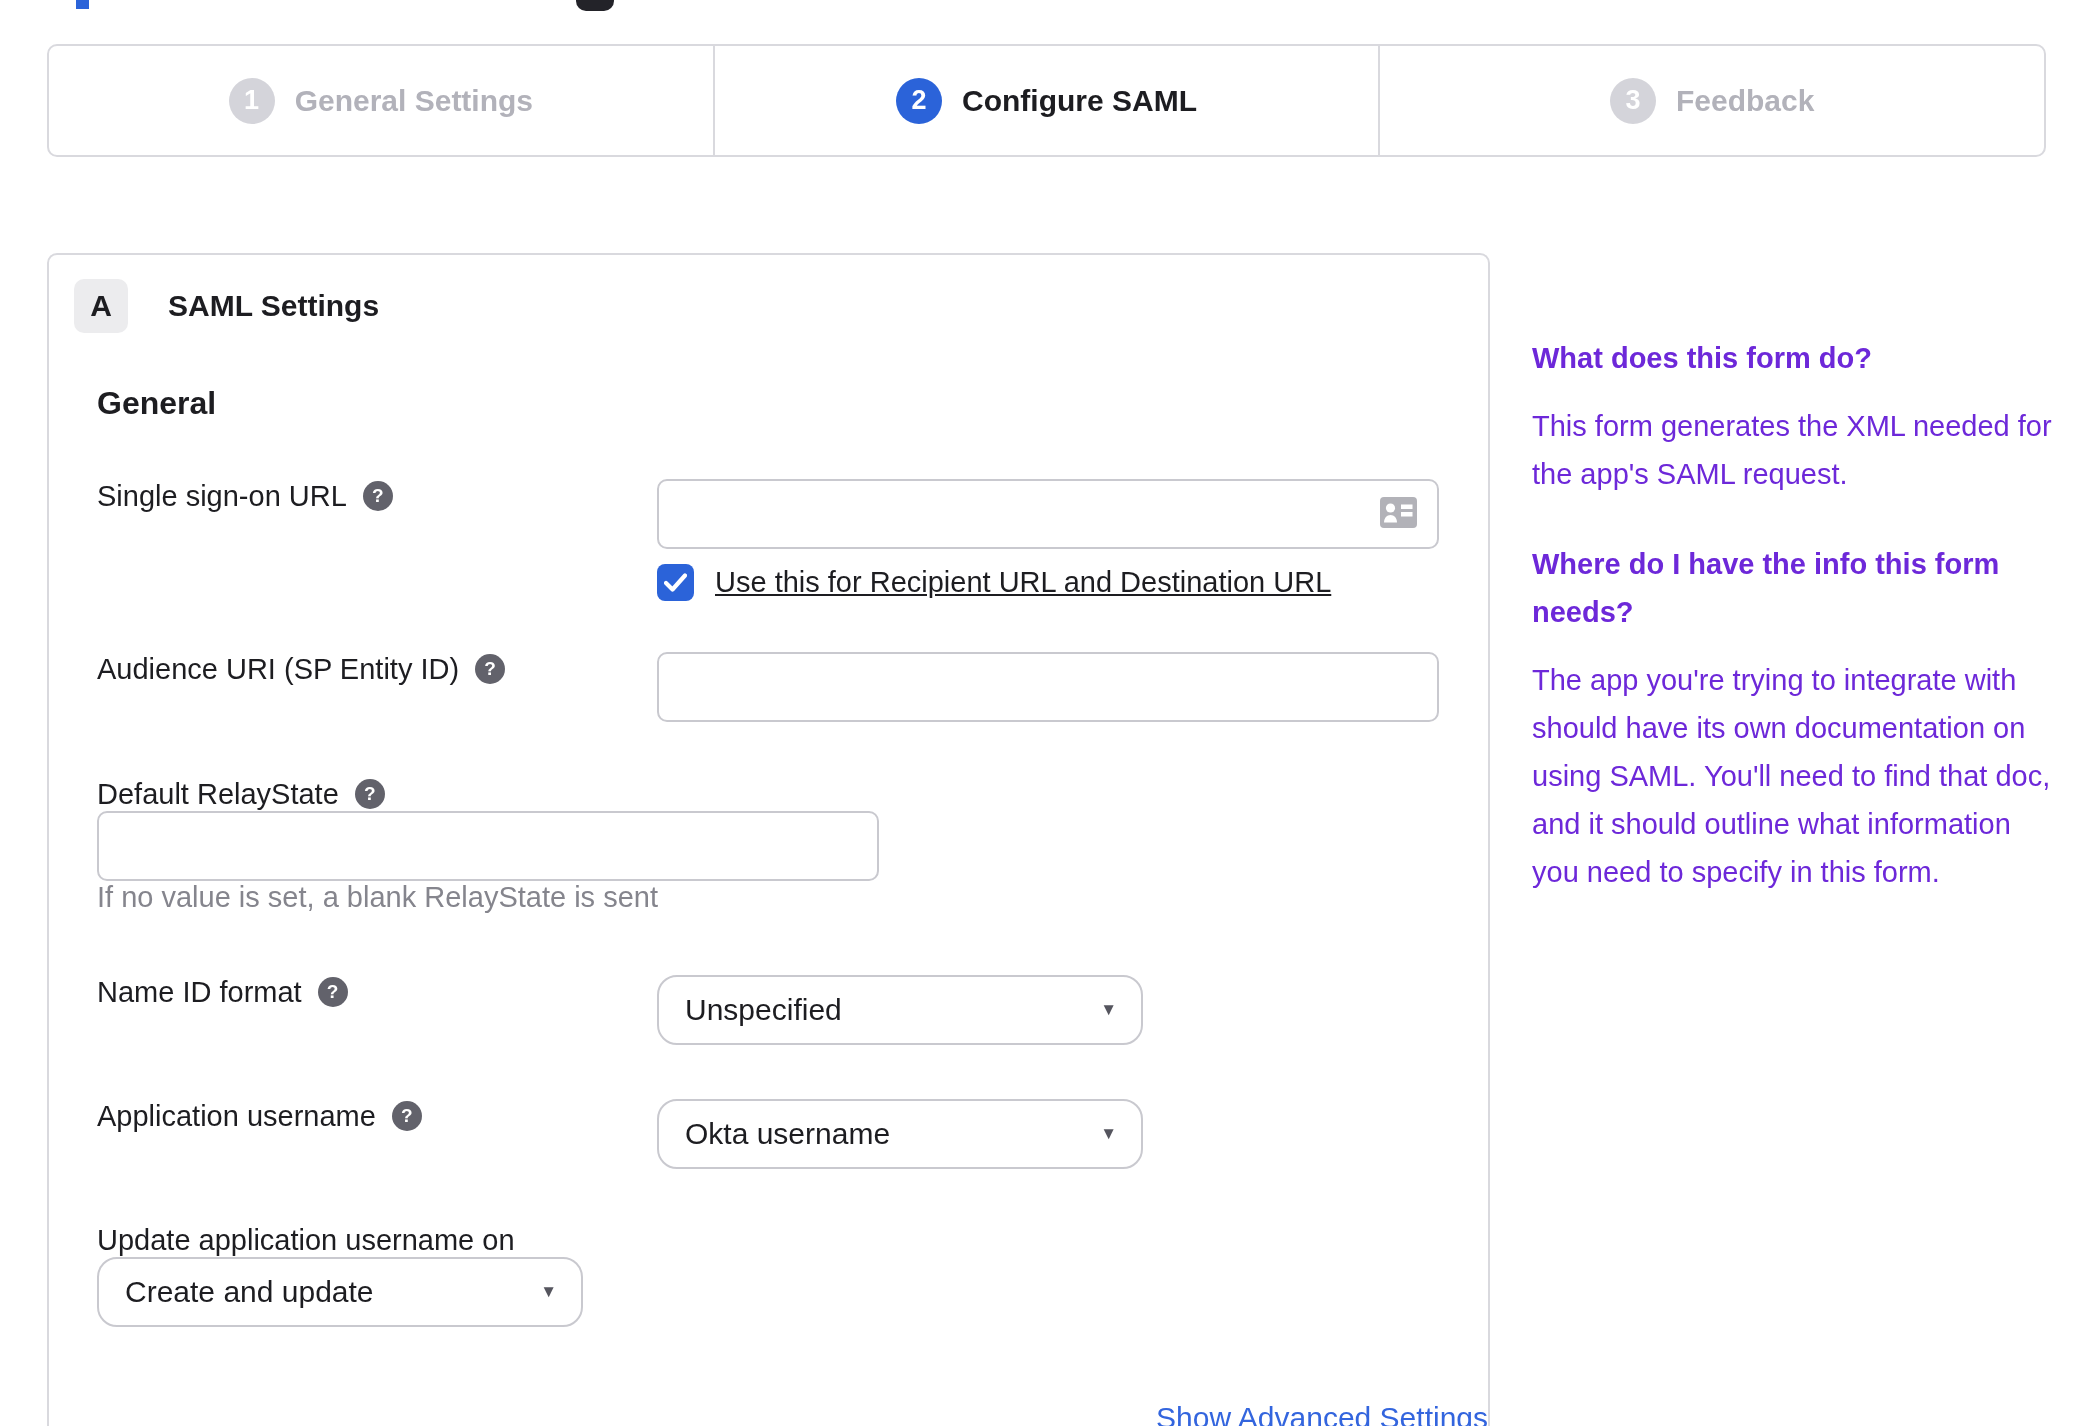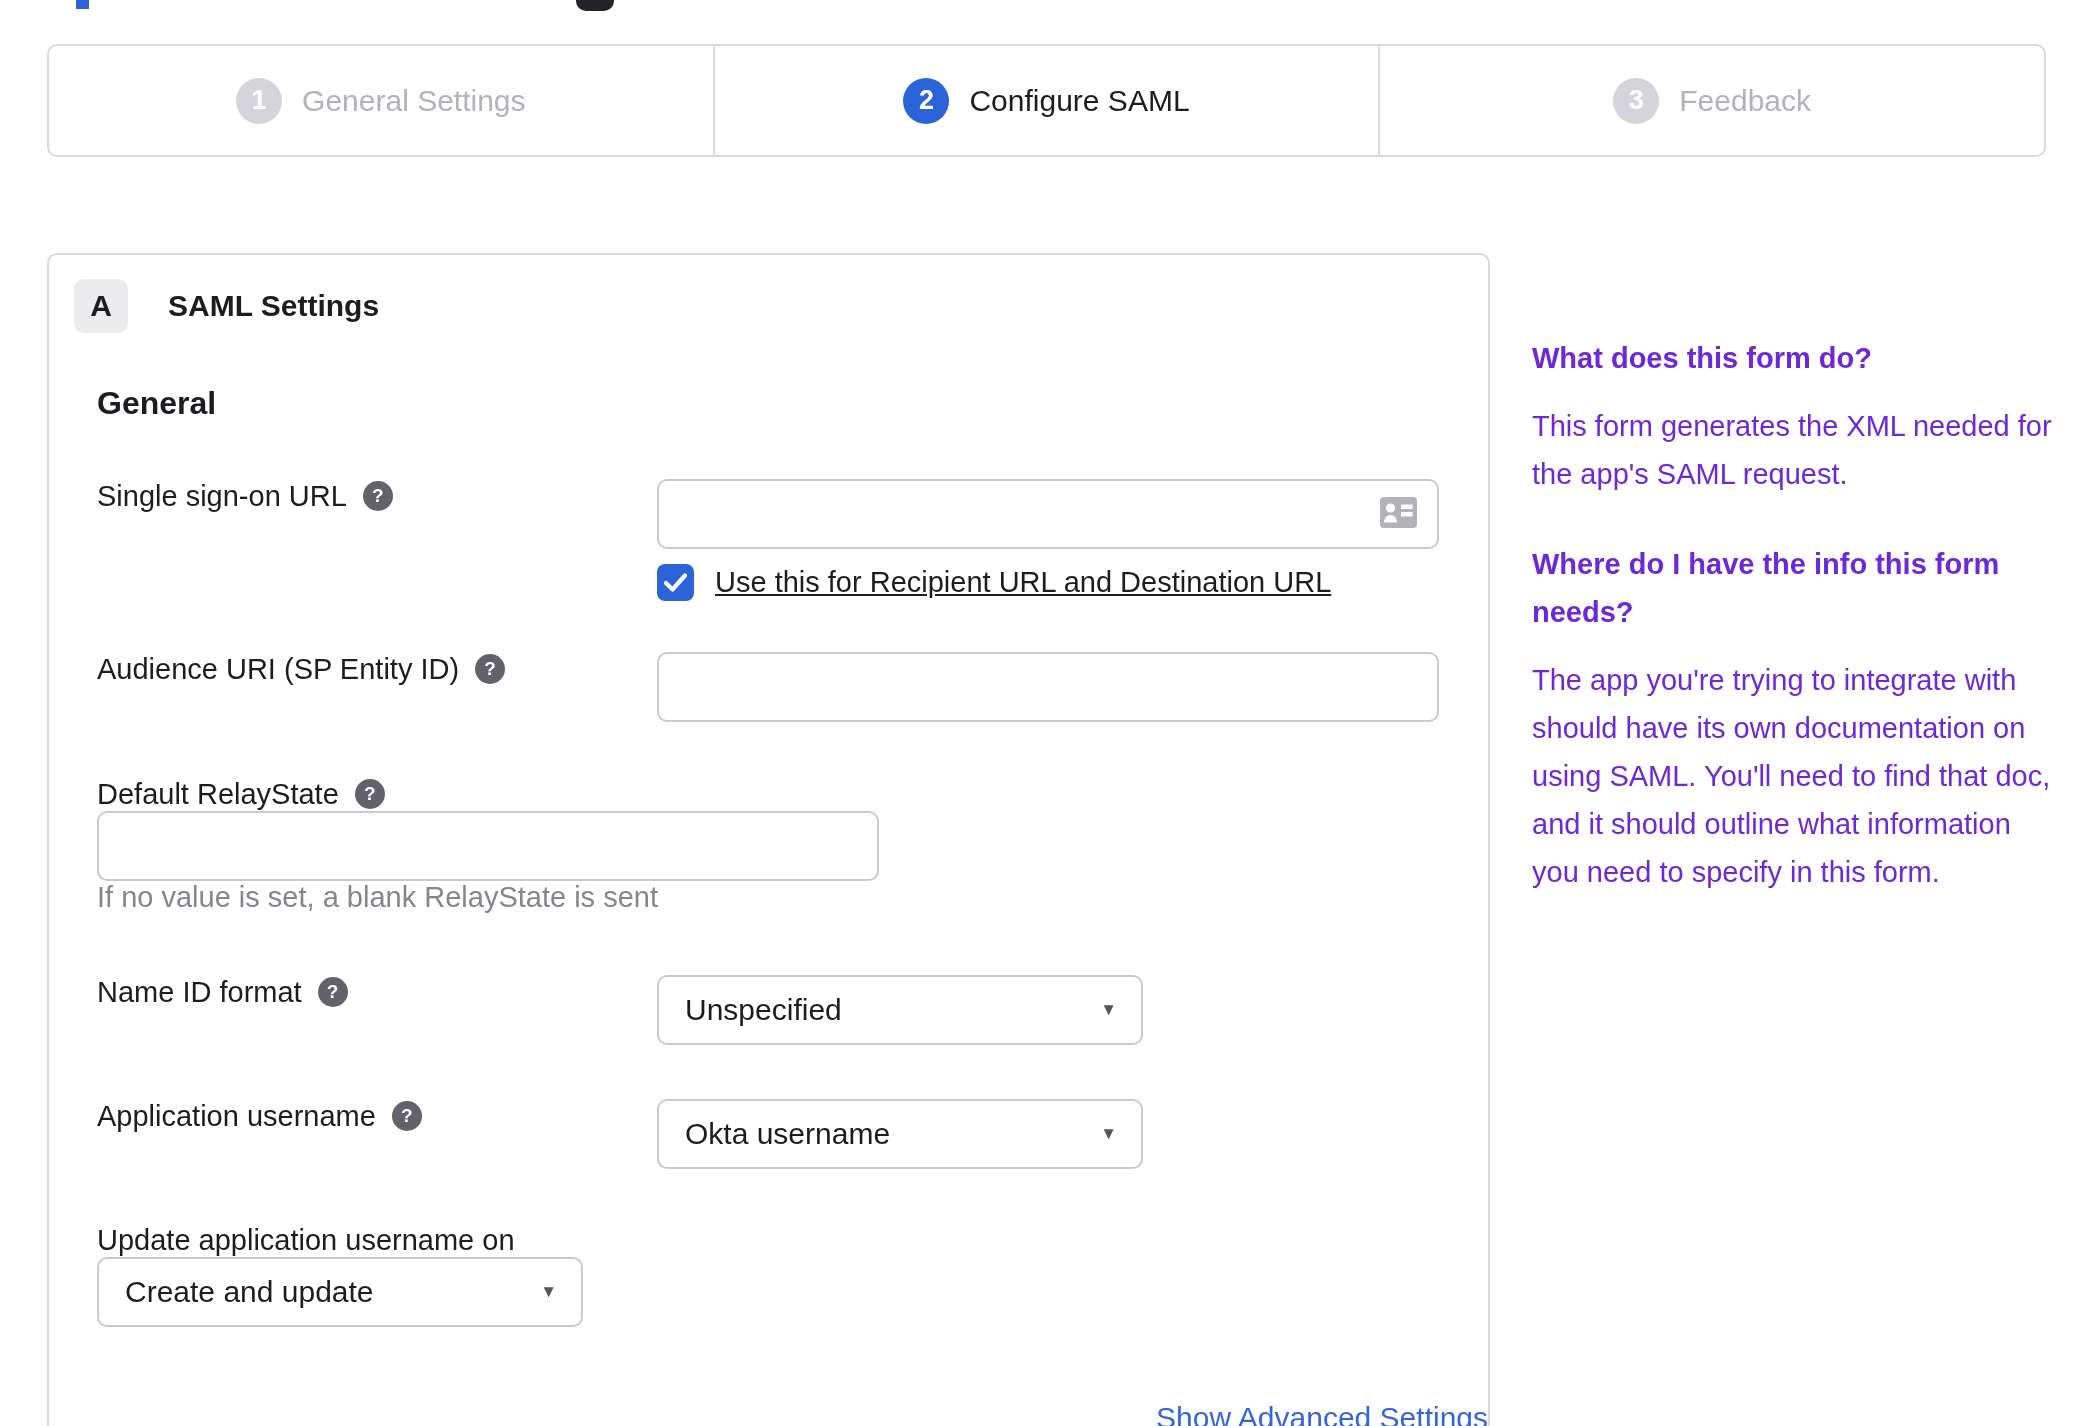--- a/index.html
+++ b/index.html
@@ -12,21 +12,21 @@
 
   
   .stepper { position: absolute; left: 47px; top: 44px; width: 1999px; height: 113px;
              border: 2px solid #d9d9de; border-radius: 10px; background: #fff; display: flex; }
   .step { flex: 1 1 0; display: flex; align-items: center; justify-content: center; gap: 20px; }
   .step + .step { border-left: 2px solid #d9d9de; }
   .step-circle { width: 46px; height: 46px; border-radius: 50%; display: inline-flex; align-items: center;
                  justify-content: center; font-size: 27px; font-weight: bold; color: #ffffff; flex: 0 0 auto; }
   .step.inactive .step-circle { background: #d4d4da; }
   .step.active .step-circle { background: #2b63d9; }
-  .step-label { font-size: 30px; font-weight: normal; }
+  .step-label { font-size: 30px; font-weight: bold; }
   .step.inactive .step-label { color: #b2b2ba; }
   .step.active .step-label { color: #1d1d21; }
 
   
   .panel { position: absolute; left: 47px; top: 253px; width: 1443px; height: 1260px;
            border: 2px solid #d9d9de; border-radius: 10px 10px 0 0; background: #fff; }
   .panel-header { display: flex; align-items: center; padding: 24px 0 0 25px; }
   .badge-a { width: 54px; height: 54px; border-radius: 10px; background: #ececee; display: inline-flex;
              align-items: center; justify-content: center; font-size: 30px; font-weight: bold; color: #1d1d21; }
   .panel-title { margin-left: 40px; font-size: 30px; font-weight: bold; }
@@ -46,21 +46,21 @@
                 font-size: 29px; padding: 0 60px 0 22px; font-family: inherit; color: #1d1d21; outline: none; }
   .card-icon { position: absolute; right: 22px; top: 18px; }
 
   .checkbox-row { display: flex; align-items: center; margin-top: 15px; }
   .checkbox { width: 37px; height: 37px; border-radius: 8px; background: #2b63d9; display: inline-flex;
               align-items: center; justify-content: center; flex: 0 0 auto; }
   .checkbox-label { margin-left: 21px; font-size: 29px; color: #1d1d21; text-decoration: underline; }
 
   .hint { margin-top: 0; font-size: 29px; color: #85858d; }
 
-  .select { width: 486px; height: 70px; border: 2px solid #c9c9cf; border-radius: 10px; background: #fff;
+  .select { width: 486px; height: 70px; border: 2px solid #c9c9cf; border-radius: 20px; background: #fff;
             display: flex; align-items: center; padding: 0 24px 0 26px; font-size: 30px; color: #1d1d21; }
   .select .caret { margin-left: auto; font-size: 17px; color: #55555e; }
 
   .row-1 { margin-top: 57px; }
   .row-2 { margin-top: 51px; }
   .row-3 { margin-top: 55px; flex-direction: column; }
   .row-4 { margin-top: 61px; }
   .row-5 { margin-top: 54px; }
   .row-6 { margin-top: 54px; flex-direction: column; }
 

